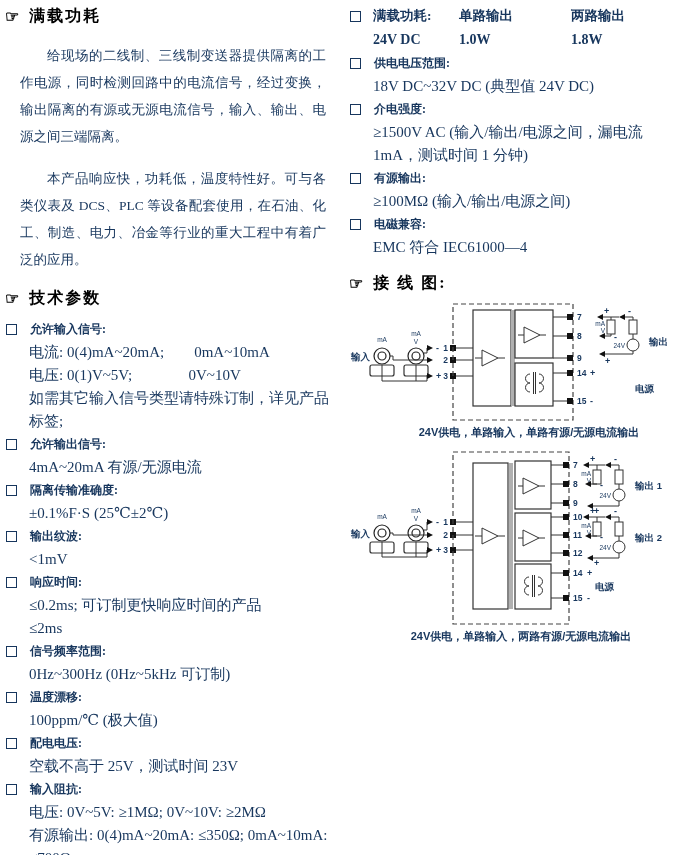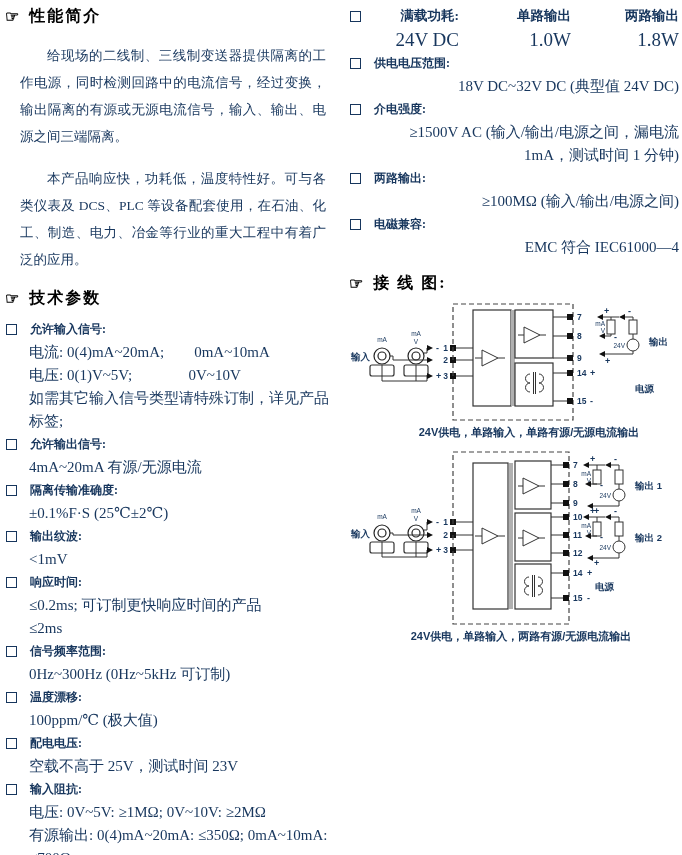--- a/index.html
+++ b/index.html
@@ -1,31 +1,31 @@
 <!DOCTYPE html>
 <html><head>
 <meta charset="utf-8">
 <style>
   html,body{margin:0;padding:0;background:#fff;}
   .page{position:relative;width:682px;height:855px;background:#fff;overflow:hidden;
         font-family:"Liberation Serif","DejaVu Serif",serif;color:#17365d;}
   .col{position:absolute;top:4px;}
   .col-left{left:5px;width:336px;}
-  .col-right{left:349px;width:330px;text-align:right;}
+  .col-right{left:349px;width:330px;}
   .sec-title{display:flex;align-items:center;font-size:16px;font-weight:bold;color:#000;
              margin:2px 0 9px 0;letter-spacing:2px;}
   .hand{font-size:16px;margin-right:10px;letter-spacing:0;}
   .para{font-size:13.5px;line-height:27px;text-indent:2em;margin:15px;text-align:justify;}
   .sec-title.t2{margin-top:9px;}
   .item{margin:0;}
   .item-head{display:flex;align-items:center;line-height:23px;font-weight:bold;font-size:12px;}
   .cb{flex:none;width:9px;height:9px;border:1px solid #17365d;display:inline-block;
       margin:0 13px 0 1px;background:#fff;}
   .item-line{font-size:15px;line-height:23px;padding-left:24px;white-space:pre-wrap;}
-  .fl-row{display:grid;grid-template-columns:24px 86px 112px 1fr;font-size:19px;line-height:24px;}
+  .fl-row{display:grid;grid-template-columns:24px 86px 112px 1fr;font-size:14px;line-height:24px;font-weight:bold;}
   .fl-head{font-weight:bold;font-size:13.5px;}
   .fl-head .cb{margin-top:7px;}
   .wiring-title{margin-top:14px;margin-bottom:2px;}
   svg.dg{display:block;}
   .dg line,.dg polyline,.dg path{stroke:#333;fill:none;stroke-width:1;}
   .dg .box{fill:none;stroke:#333;stroke-width:1.2;}
   .dg .dash{fill:none;stroke:#444;stroke-width:1.2;stroke-dasharray:5 3;}
   .dg .term{fill:#111;stroke:none;}
   .dg .res{fill:none;stroke:#333;stroke-width:1;}
   .dg .iso{fill:#b0b0b0;stroke:none;}
@@ -42,21 +42,21 @@
 </style>
 </head>
 <body>
 
 <div class="page">
 
   <div class="col col-left">
 
     <div class="sec-title">
       <span class="hand">☞</span>
-      <span>性能简介</span>
+      <span>满载功耗</span>
     </div>
     <p class="para">给现场的二线制、三线制变送器提供隔离的工作电源，同时检测回路中的电流信号，经过变换，输出隔离的有源或无源电流信号，输入、输出、电源之间三端隔离。</p>
     <p class="para">本产品响应快，功耗低，温度特性好。可与各类仪表及 DCS、PLC 等设备配套使用，在石油、化工、制造、电力、冶金等行业的重大工程中有着广泛的应用。</p>
 
     <div class="sec-title t2">
       <span class="hand">☞</span>
       <span>技术参数</span>
     </div>
 
     <div class="item">
@@ -160,21 +160,21 @@
     <div class="item">
       <div class="item-head">
           <span class="cb"></span>
           <span>介电强度:</span>
         </div>
       <div class="item-line">≥1500V AC (输入/输出/电源之间，漏电流 1mA，测试时间 1 分钟)</div>
     </div>
     <div class="item">
       <div class="item-head">
           <span class="cb"></span>
-          <span>两路输出:</span>
+          <span>有源输出:</span>
         </div>
       <div class="item-line">≥100MΩ (输入/输出/电源之间)</div>
     </div>
     <div class="item">
       <div class="item-head">
           <span class="cb"></span>
           <span>电磁兼容:</span>
         </div>
       <div class="item-line">EMC 符合 IEC61000—4</div>
     </div>

